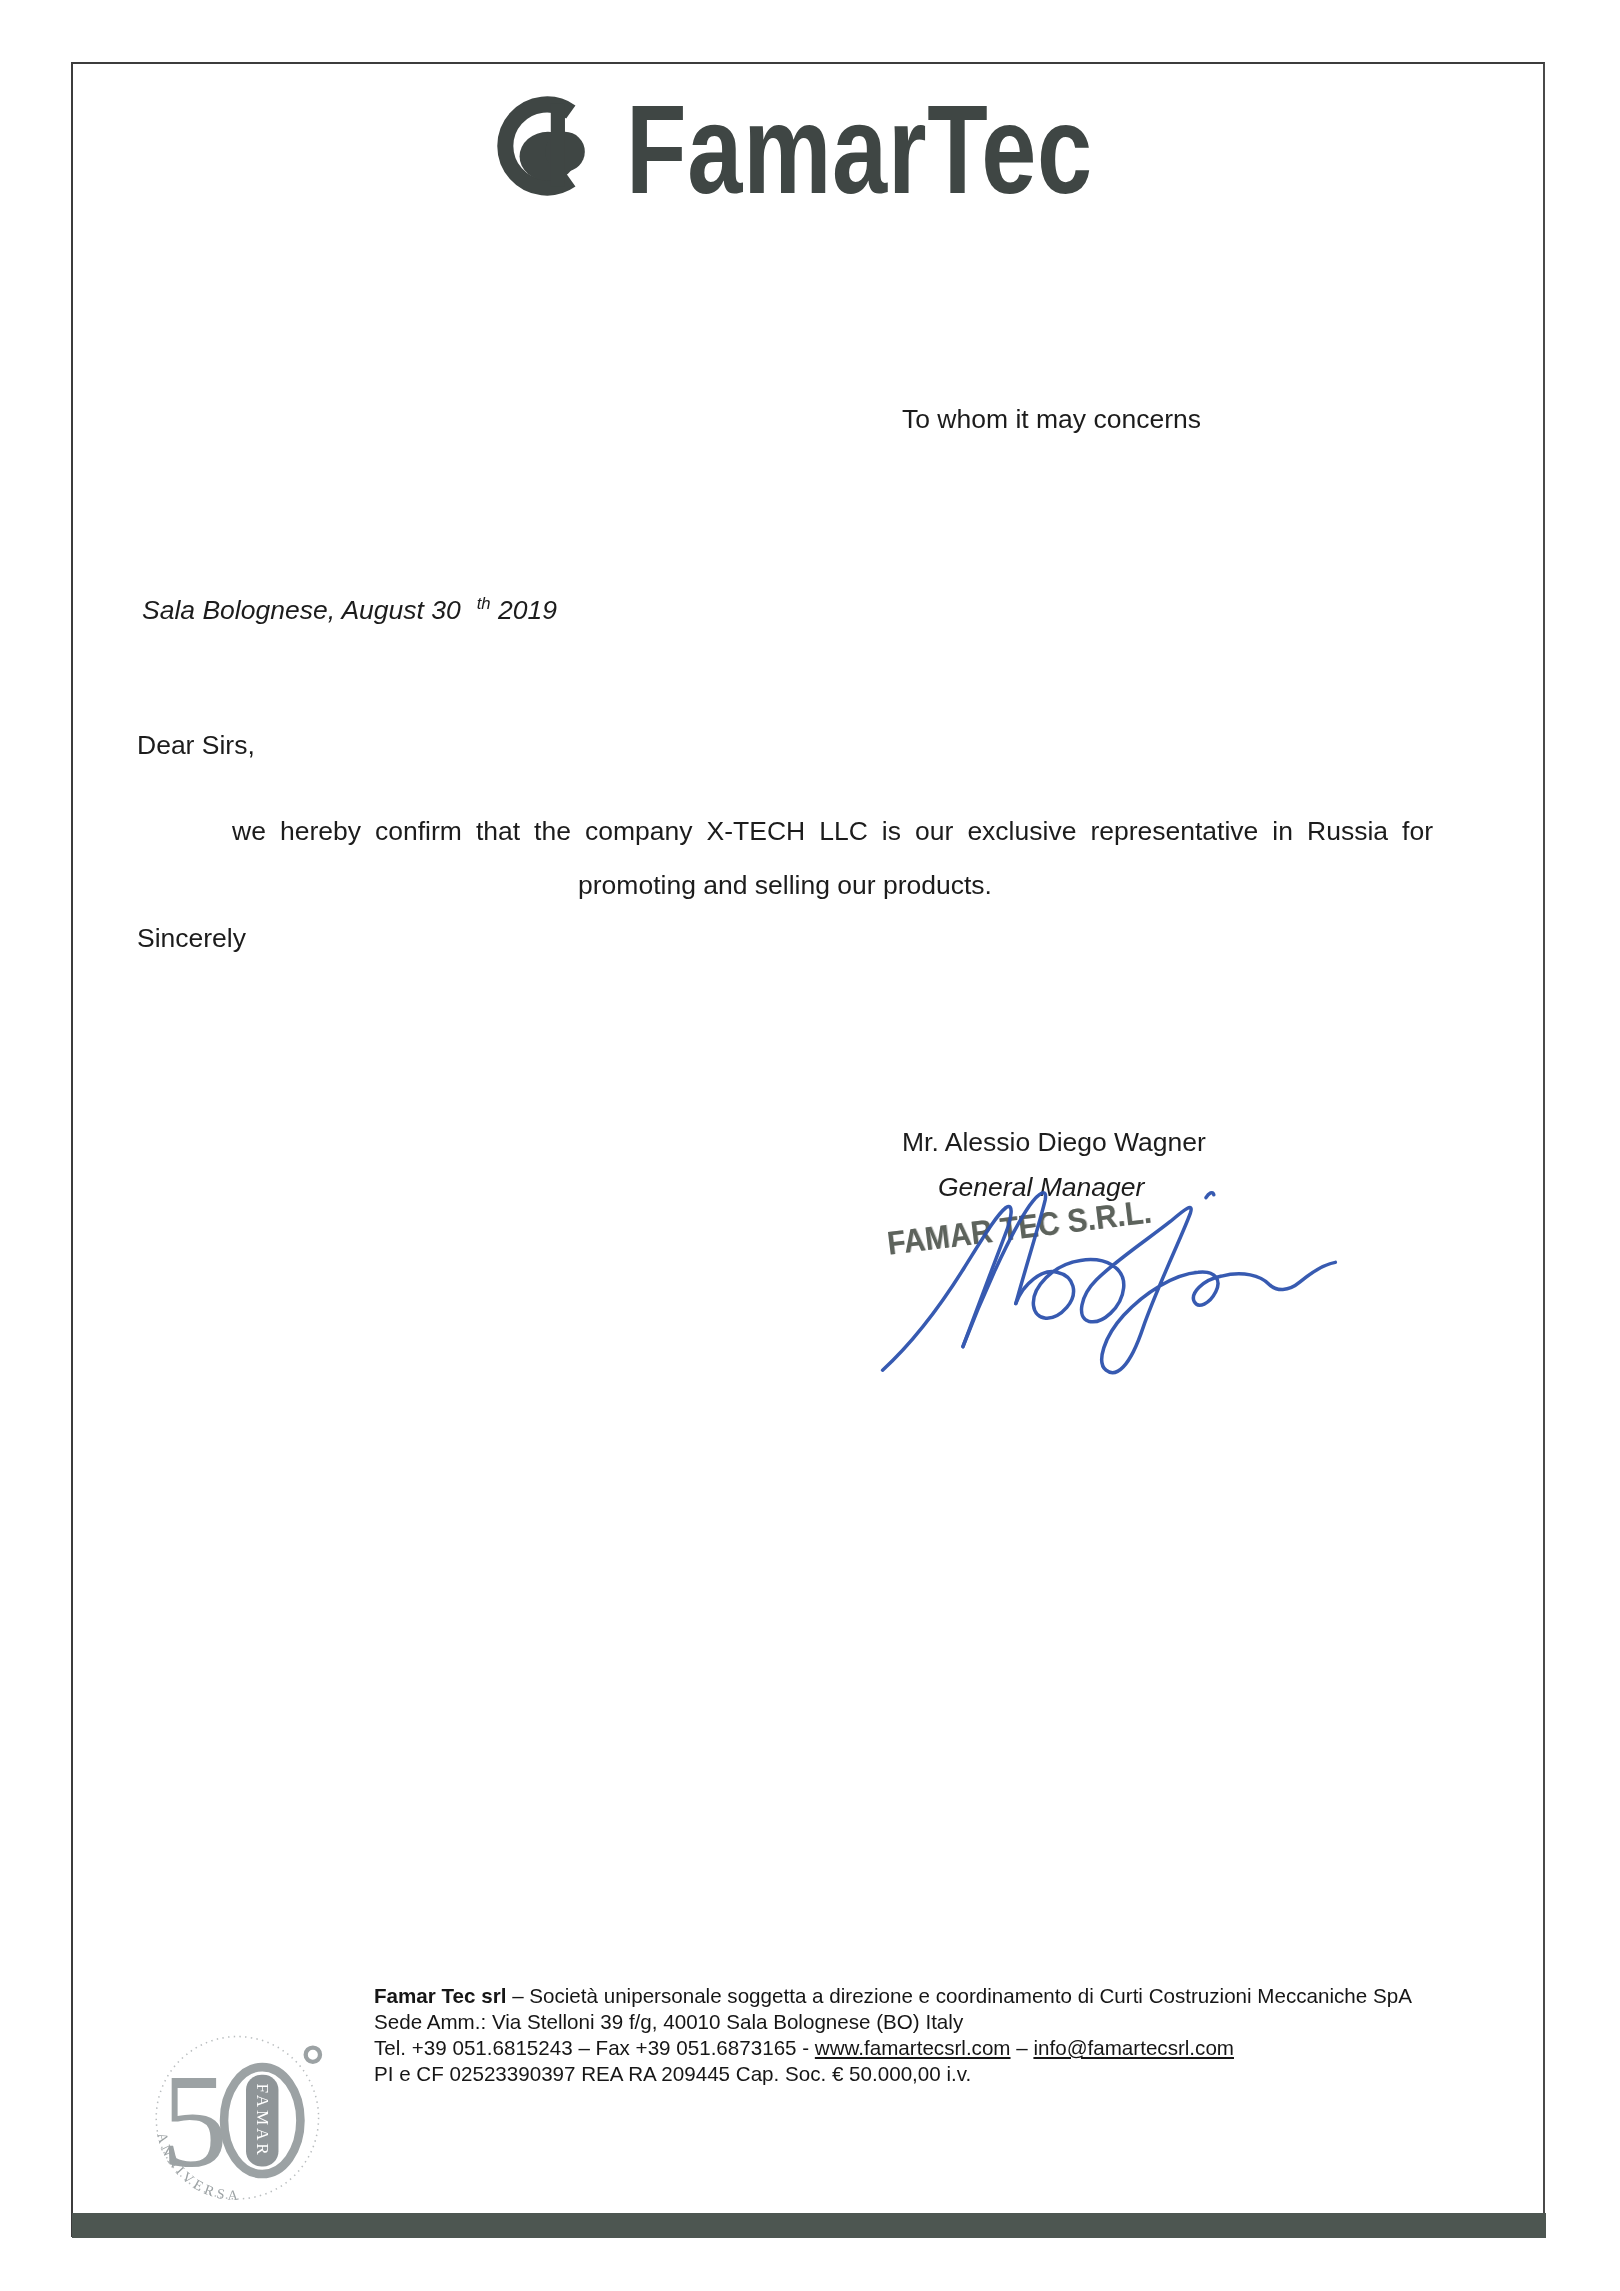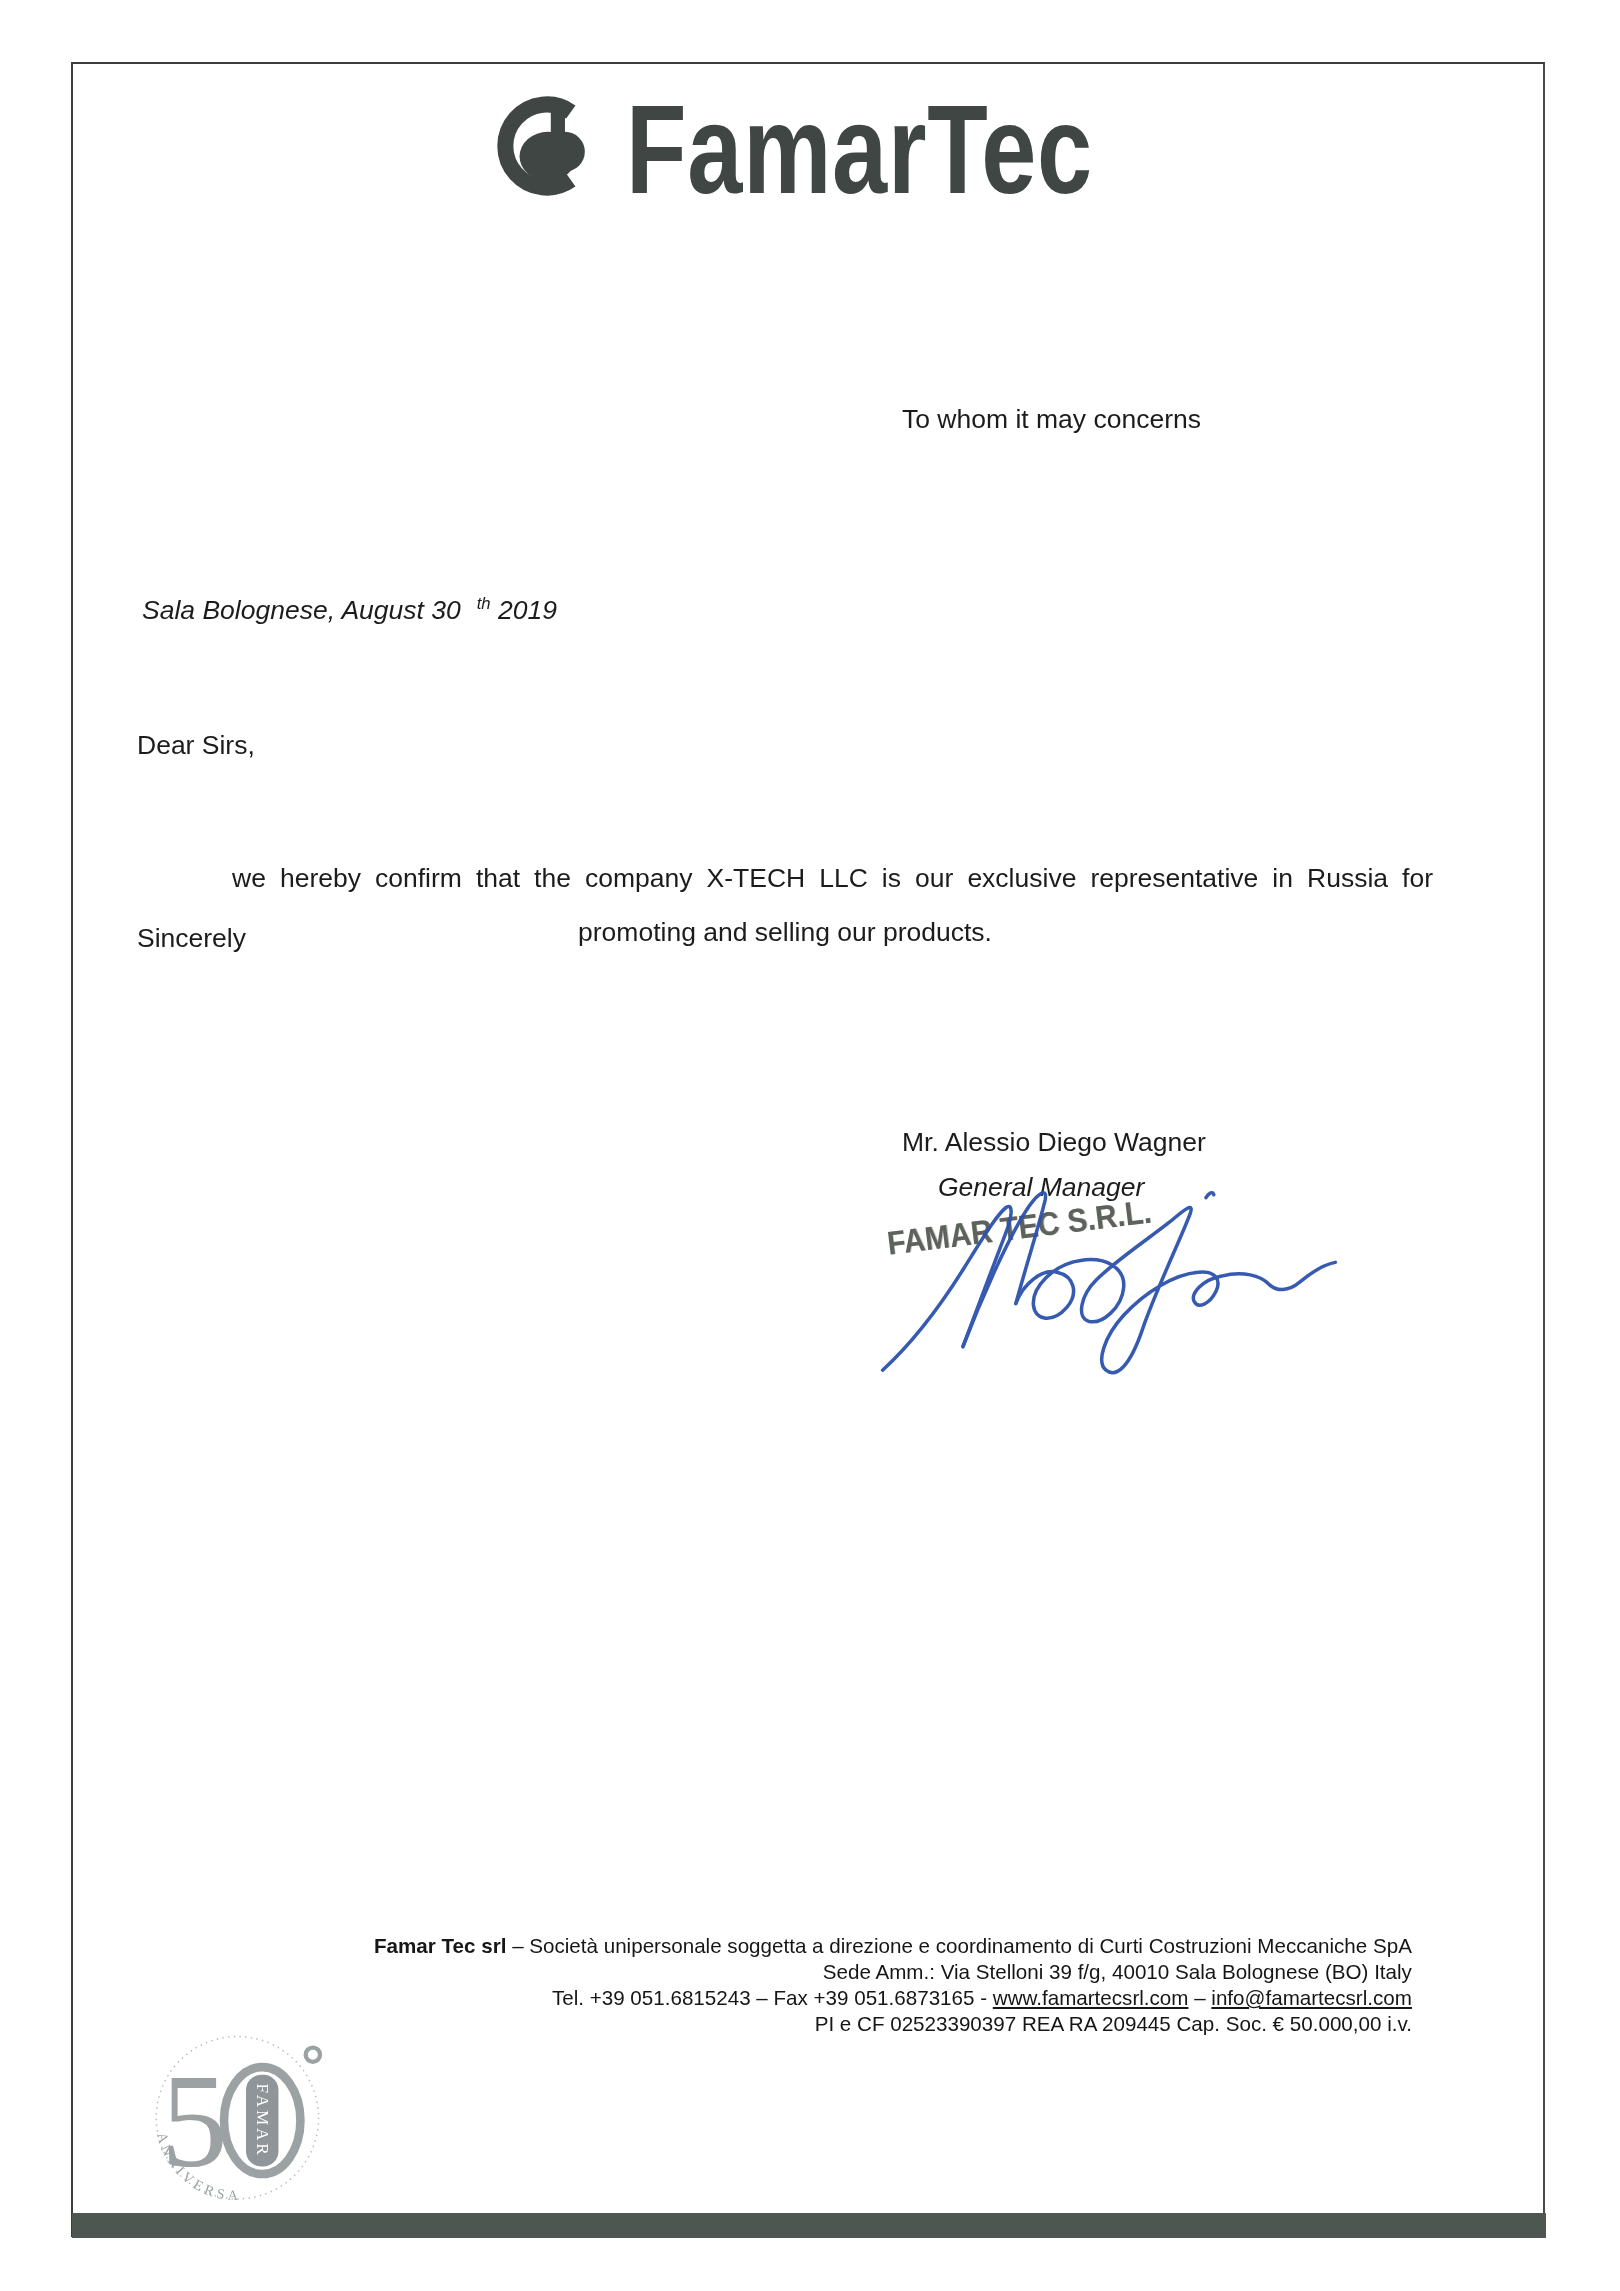--- a/index.html
+++ b/index.html
@@ -23,38 +23,38 @@
   .logo-text{
     display:inline-block;margin-left:27.4px;font-size:127px;font-weight:bold;line-height:118px;
     letter-spacing:1px;color:#3f4644;transform:scaleX(0.78);transform-origin:left top;
     white-space:nowrap;
   }
   
   .txt{position:absolute;font-size:26.5px;line-height:35px;white-space:nowrap;}
   .italic{font-style:italic;}
   .dateline sup{font-size:16.7px;margin-left:16px;}
   .body-block{
-    position:absolute;left:137px;top:851px;width:1296px;
+    position:absolute;left:137px;top:804px;width:1296px;
     font-size:26.5px;line-height:54px;white-space:normal;
   }
   .body-line1{text-align:justify;text-align-last:justify;text-indent:95px;}
   .body-line2{text-align:center;}
   
   .sig-svg{position:absolute;left:861px;top:1178px;}
   .stamp{
     position:absolute;left:885px;top:1225px;
     font-size:33px;font-weight:bold;letter-spacing:0px;color:#50564f;
     transform:rotate(-7deg) scaleX(0.9);transform-origin:left top;
     white-space:nowrap;opacity:0.92;text-shadow:1px 0 0 rgba(60,65,60,.35);
   }
   
   .ann-svg{position:absolute;left:140px;top:2027px;}
   .footer-block{
-    position:absolute;left:374px;top:1933px;font-size:20.6px;line-height:26px;
-    color:#161616;white-space:nowrap;text-align:right;
+    position:absolute;left:374px;top:1983px;font-size:20.6px;line-height:26px;
+    color:#161616;white-space:nowrap;
   }
   .footer-block b{font-weight:bold;}
   .u{text-decoration:underline;}
 </style>
 </head>
 <body>
 
 <div id="screen">
 
   <div class="paper"></div>

